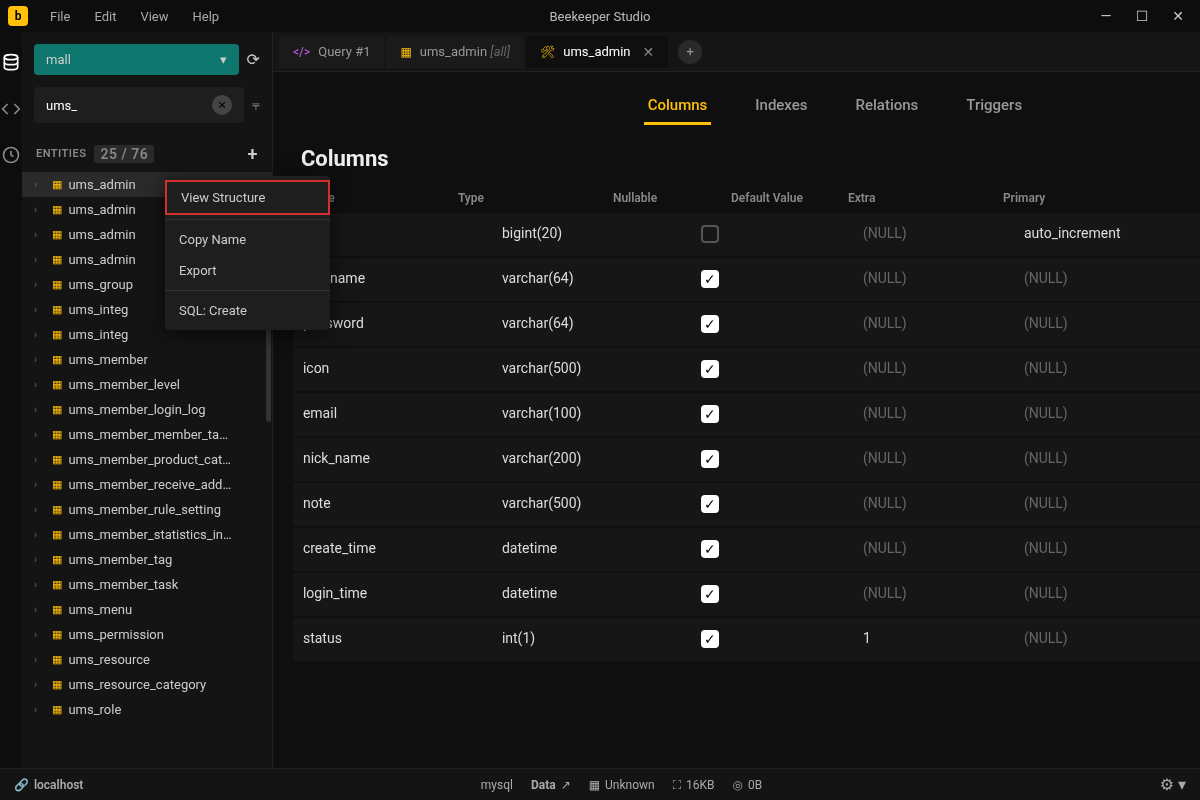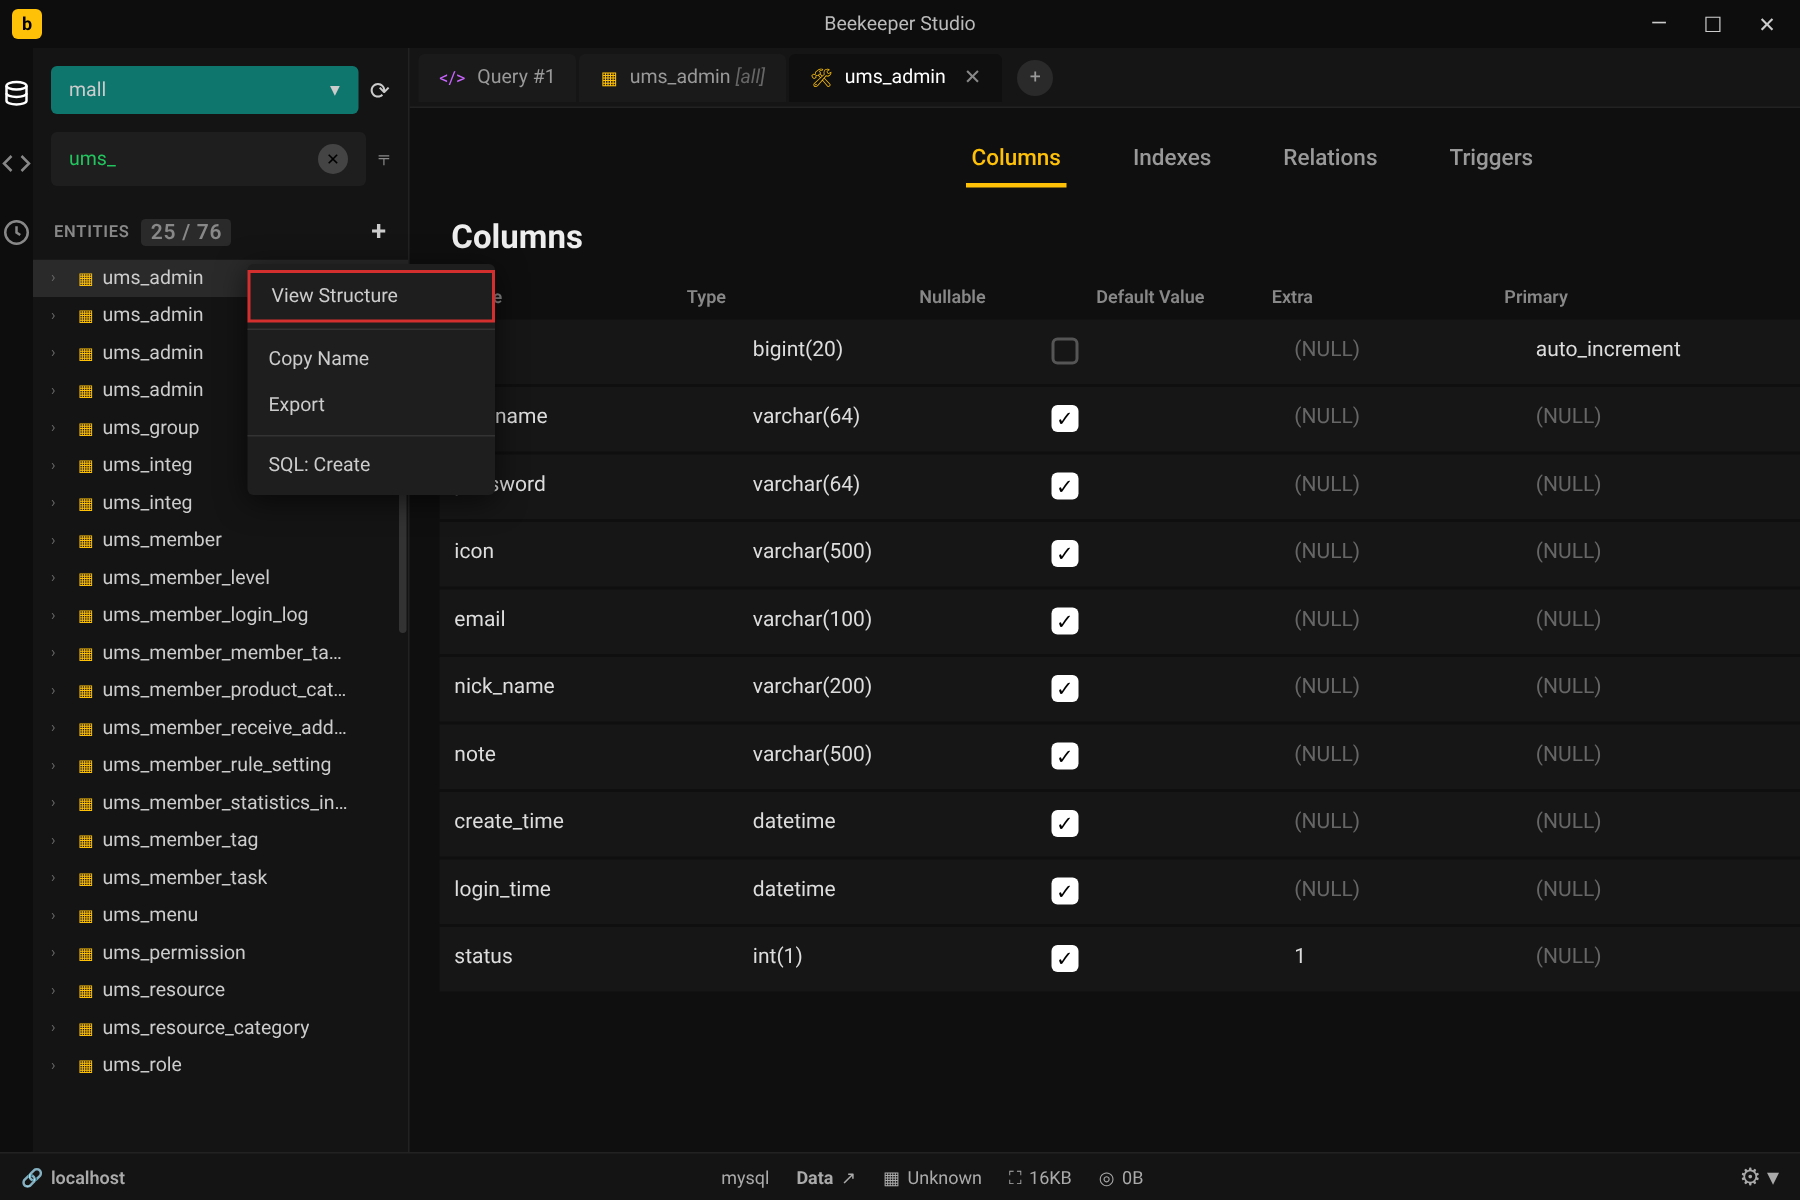--- a/index.html
+++ b/index.html
@@ -13,21 +13,21 @@
 .win-btn { width:28px; height:28px; display:flex; align-items:center; justify-content:center; color:#ccc; cursor:pointer; font-size:14px; }
 .main { display:flex; height:736px; }
 .side-rail { width:48px; background:#0d0d0d; display:flex; flex-direction:column; align-items:center; padding-top:20px; gap:24px; }
 .rail-icon { width:22px; height:22px; color:#888; cursor:pointer; display:flex; align-items:center; justify-content:center; }
 .rail-icon.active { color:#fff; }
 .sidebar { width:280px; background:#141414; display:flex; flex-direction:column; border-right:1px solid #222; }
 .db-selector { margin:12px; display:flex; gap:8px; align-items:center; }
 .db-select { flex:1; background:#0f766e; border:none; border-radius:4px; padding:8px 12px; color:#ccc; display:flex; justify-content:space-between; align-items:center; cursor:pointer; }
 .filter-row { margin:0 12px 12px; display:flex; gap:8px; align-items:center; }
 .filter-input { flex:1; background:#1e1e1e; border:none; border-radius:4px; padding:8px 12px; color:#ccc; display:flex; align-items:center; }
-.filter-input input { background:transparent; border:none; color:#22c55e; outline:none; flex:1; font-size:13px; }
+.filter-input input { background:transparent; border:none; color:#ffffff; outline:none; flex:1; font-size:13px; }
 .round-btn { width:20px; height:20px; border-radius:50%; background:#444; color:#000; display:flex; align-items:center; justify-content:center; cursor:pointer; font-size:11px; }
 .entities-header { padding:8px 14px; display:flex; align-items:center; gap:8px; color:#888; font-size:11px; font-weight:600; letter-spacing:0.5px; }
 .entities-count { background:#2a2a2a; padding:1px 6px; border-radius:3px; font-size:14px; }
 .plus-btn { margin-left:auto; color:#ccc; font-size:18px; cursor:pointer; }
 .entity-list { flex:1; overflow-y:auto; }
 .entity-item { display:flex; align-items:center; padding:5px 12px; gap:6px; cursor:pointer; color:#ccc; font-size:13px; }
 .entity-item.selected { background:#2a2a2a; }
 .chev { color:#666; width:12px; font-size:10px; }
 .tbl-icon { color:#ffc107; font-size:11px; }
 .entity-name { white-space:nowrap; overflow:hidden; text-overflow:ellipsis; }
@@ -70,20 +70,26 @@
 .ctx-item.hl { border:2px solid #d32f2f; }
 .ctx-sep { height:1px; background:#333; margin:4px 0; }
 .sidebar { position:relative; }
 .sidebar .scroll-thumb { position:absolute; right:1px; top:150px; width:5px; height:240px; background:#333; border-radius:3px; }
 </style>
 </head>
 <body>
 
 <div class="titlebar">
   <div class="logo">b</div>
+  <div class="menu">
+    <div class="menu-item">File</div>
+    <div class="menu-item">Edit</div>
+    <div class="menu-item">View</div>
+    <div class="menu-item">Help</div>
+  </div>
   <div class="app-title">Beekeeper Studio</div>
   <div class="win-controls">
     <div class="win-btn">—</div>
     <div class="win-btn">☐</div>
     <div class="win-btn">✕</div>
   </div>
 </div>
 
 <div class="main">
   <div class="side-rail">

